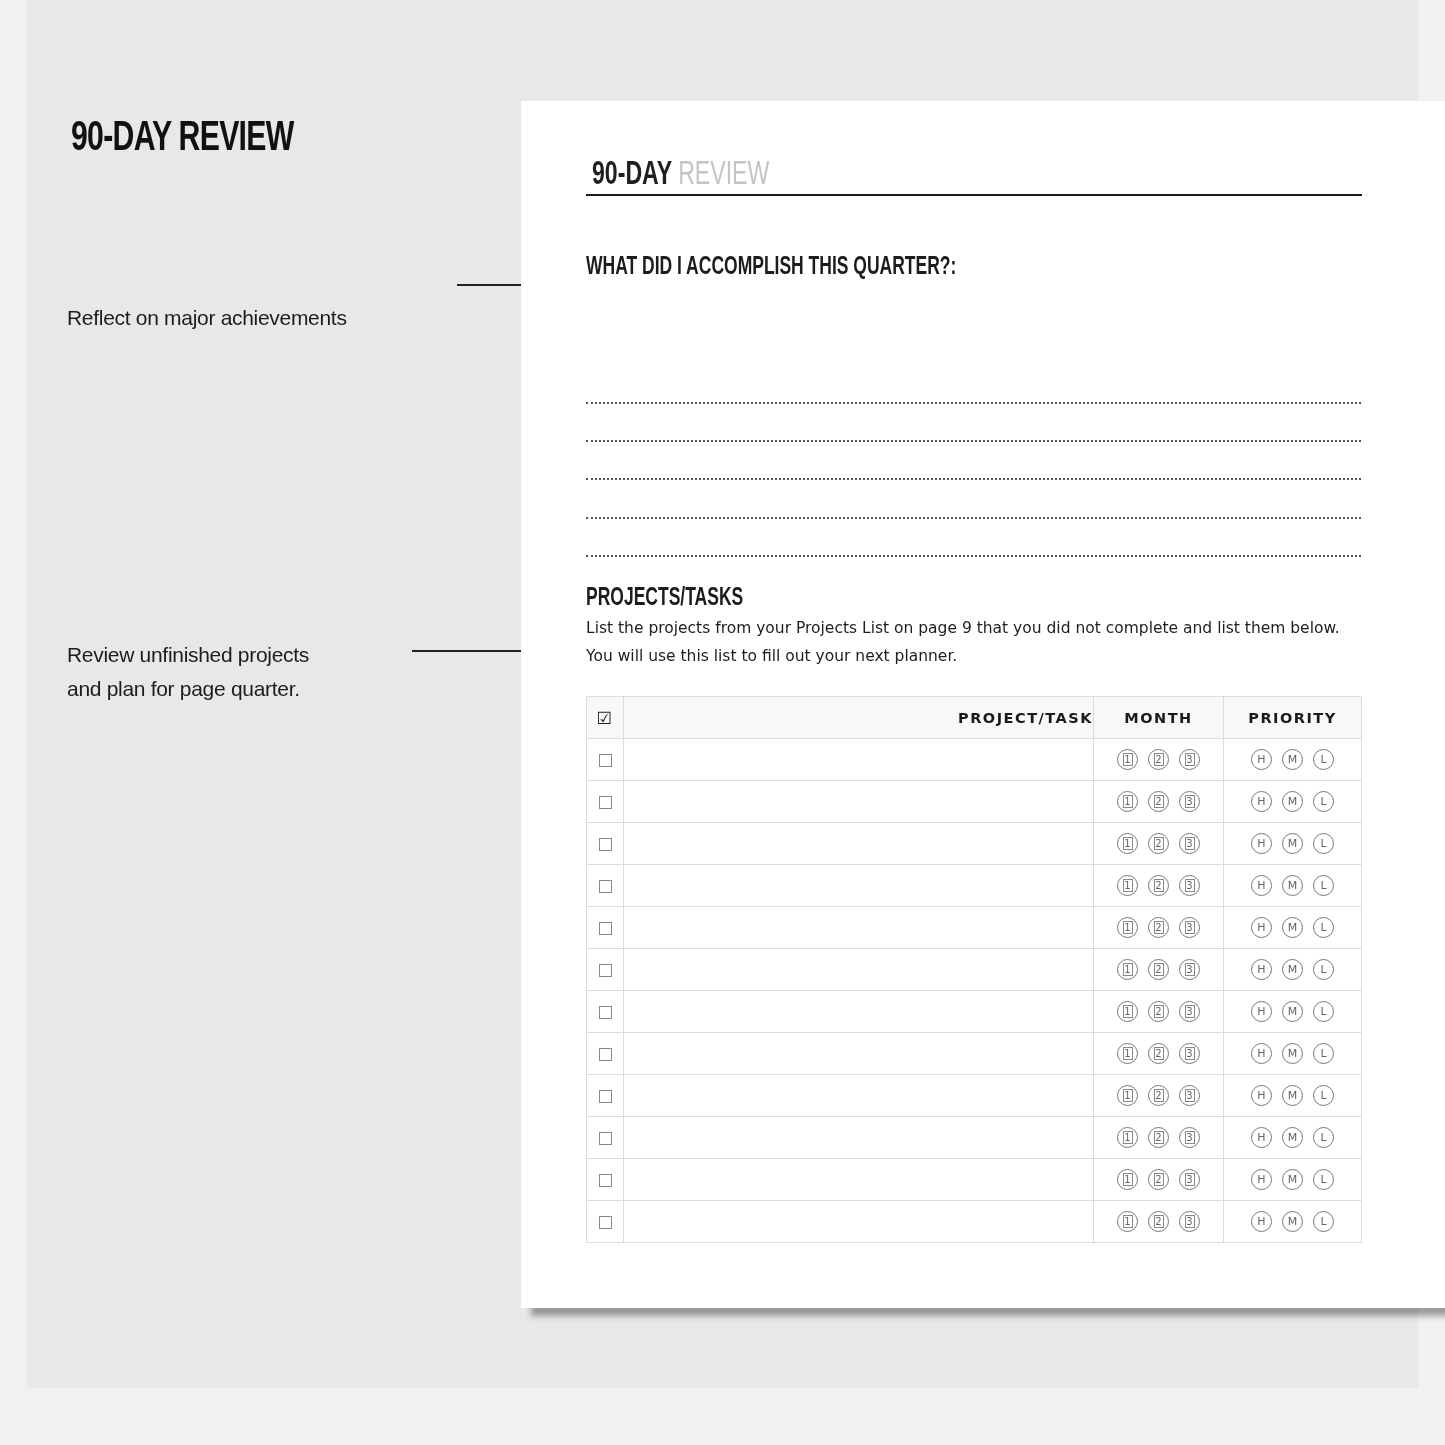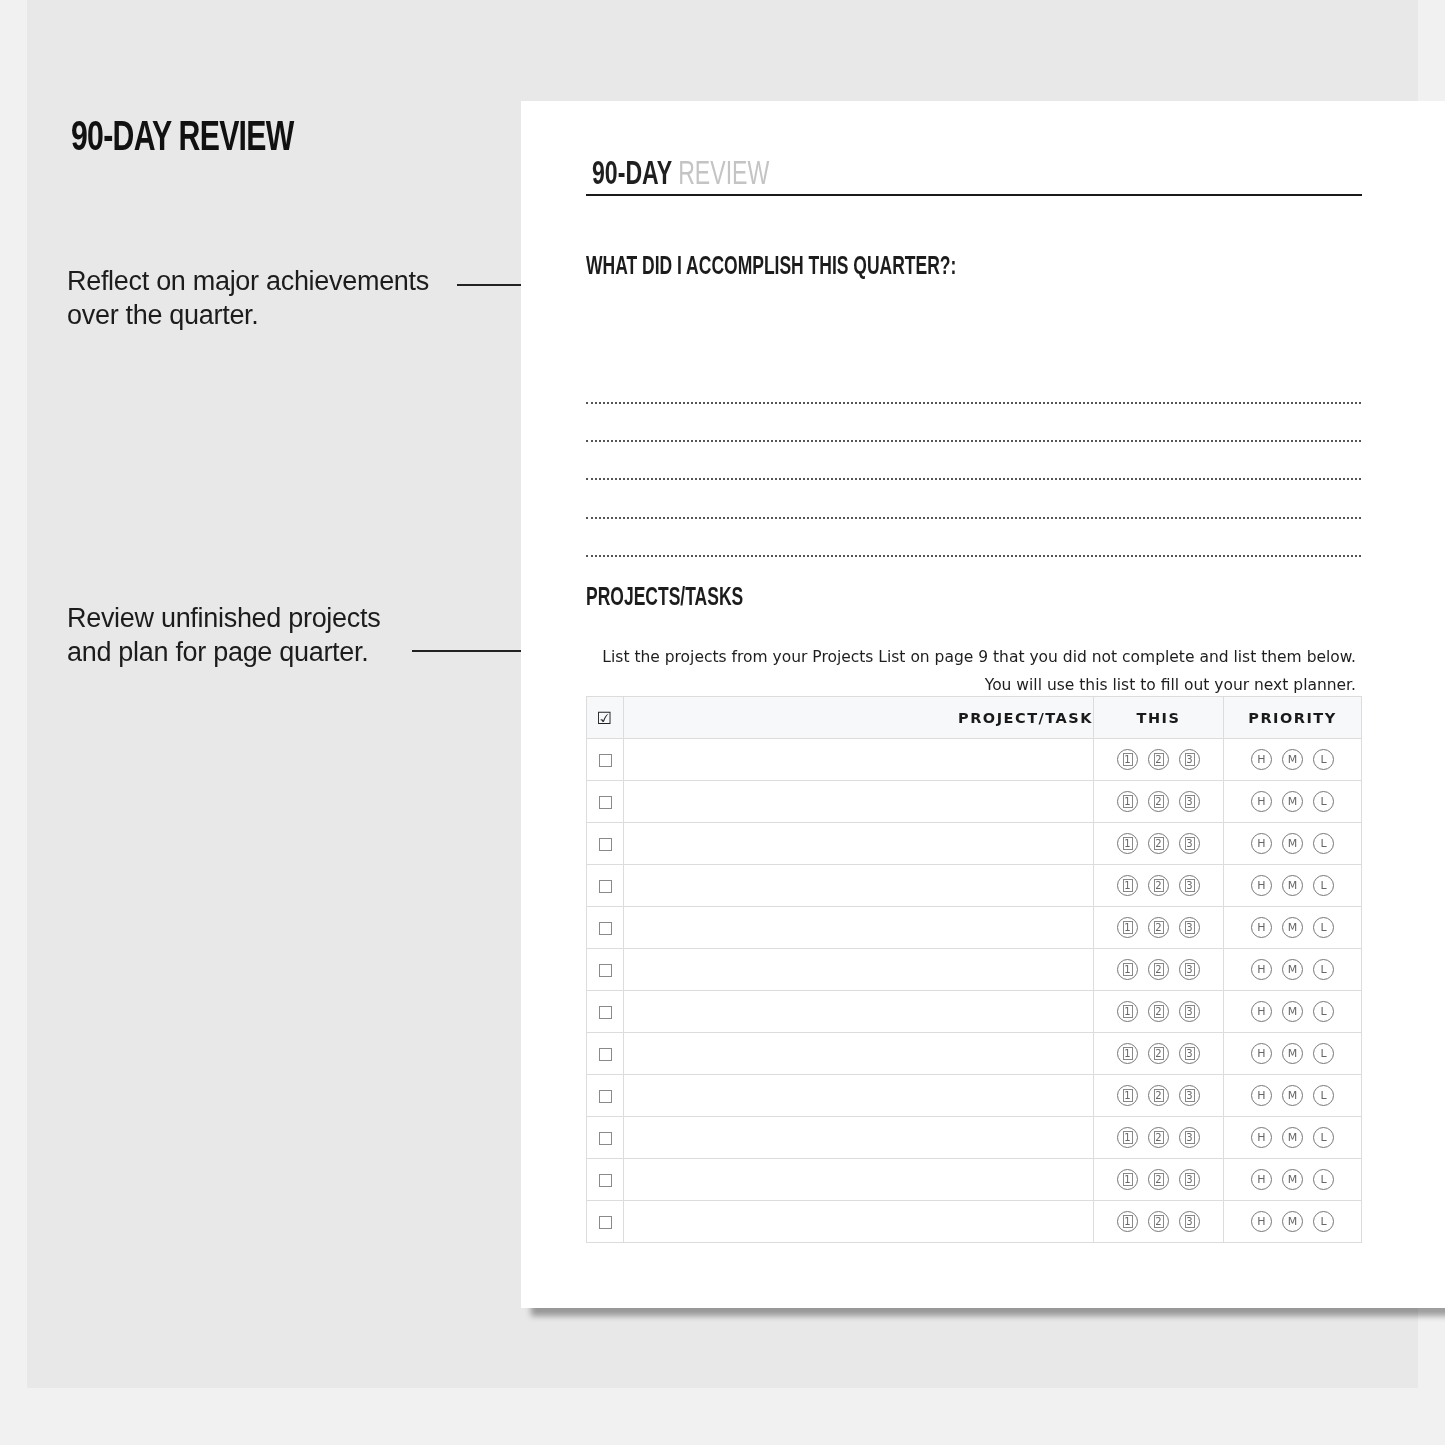--- a/index.html
+++ b/index.html
@@ -15,22 +15,22 @@
     background: #e8e8e8;
   }
   .promo-title {
     position: absolute; left: 71px; top: 112px;
     font-family: "Liberation Sans", sans-serif;
     font-weight: bold; font-size: 42px; letter-spacing: -1px;
     transform: scaleX(0.72); transform-origin: left top;
     color: #111; white-space: nowrap;
   }
   .callout {
-    position: absolute; font-size: 27px; line-height: 34px; color: #1c1c1c;
-    font-family: "Liberation Sans", sans-serif; letter-spacing: -0.3px;
+    position: absolute; font-size: 21px; line-height: 34px; color: #1c1c1c;
+    font-family: "Liberation Sans", sans-serif; letter-spacing: -0.3px; margin-top: 37px;
   }
   .callout-1 { left: 67px; top: 264px; }
   .callout-2 { left: 67px; top: 601px; }
   .callout-line { position: absolute; height: 2px; background: #222; }
   .cl-1 { left: 457px; top: 284px; width: 117px; }
   .cl-2 { left: 412px; top: 650px; width: 163px; }
 
   .page {
     position: absolute; left: 521px; top: 101px; width: 924px; height: 1207px;
     background: #ffffff;
@@ -54,21 +54,21 @@
     transform: scaleX(0.7); transform-origin: left top;
   }
   .sh-1 { top: 150px; }
   .sh-2 { top: 481px; }
   .section-desc {
     position: absolute; left: 65px; width: 770px;
     font-size: 16.5px; line-height: 28px; color: #1e1e1e;
     font-family: "DejaVu Sans", sans-serif; font-size: 15.5px;
   }
   .sd-1 { top: 182px; }
-  .sd-2 { top: 542px; text-align: right; }
+  .sd-2 { top: 513px; }
 
   .write-line {
     position: absolute; left: 65px; width: 775px; height: 0;
     border-top: 2px dotted #555;
   }
 
   .task-table {
     position: absolute; left: 65px; top: 595px; width: 776px;
     border-collapse: collapse;
     font-family: "DejaVu Sans", sans-serif;
@@ -102,21 +102,20 @@
 </style>
 </head>
 <body>
 
 <div class="backdrop"></div>
 
 <div class="promo-title">90-DAY REVIEW</div>
 
 <div class="callout callout-1">
   <div>Reflect on major achievements</div>
-  <div>over the quarter.</div>
 </div>
 <div class="callout-line cl-1"></div>
 
 <div class="callout callout-2">
   <div>Review unfinished projects</div>
   <div>and plan for page quarter.</div>
 </div>
 <div class="callout-line cl-2"></div>
 
 <div class="page">
@@ -138,21 +137,21 @@
   <div class="section-heading sh-2">PROJECTS/TASKS</div>
   <div class="section-desc sd-2">List the projects from your Projects List on page 9 that you did not complete and list them below. You will use this list to fill out your next planner.</div>
 
   <table class="task-table">
     <thead>
       <tr>
         <th class="col-check">
           <span class="header-check">☑</span>
         </th>
         <th class="col-task">PROJECT/TASK</th>
-        <th class="col-month">THIS</th>
+        <th class="col-month">MONTH</th>
         <th class="col-prio">PRIORITY</th>
       </tr>
     </thead>
     <tbody id="task-body">
         <tr>
           <td class="col-check"><span class="checkbox"></span></td>
           <td></td>
           <td class="col-month"><span class="circ num"><span>1</span></span><span class="circ num"><span>2</span></span><span class="circ num"><span>3</span></span></td>
           <td class="col-prio"><span class="circ">H</span><span class="circ">M</span><span class="circ">L</span></td>
         </tr>

